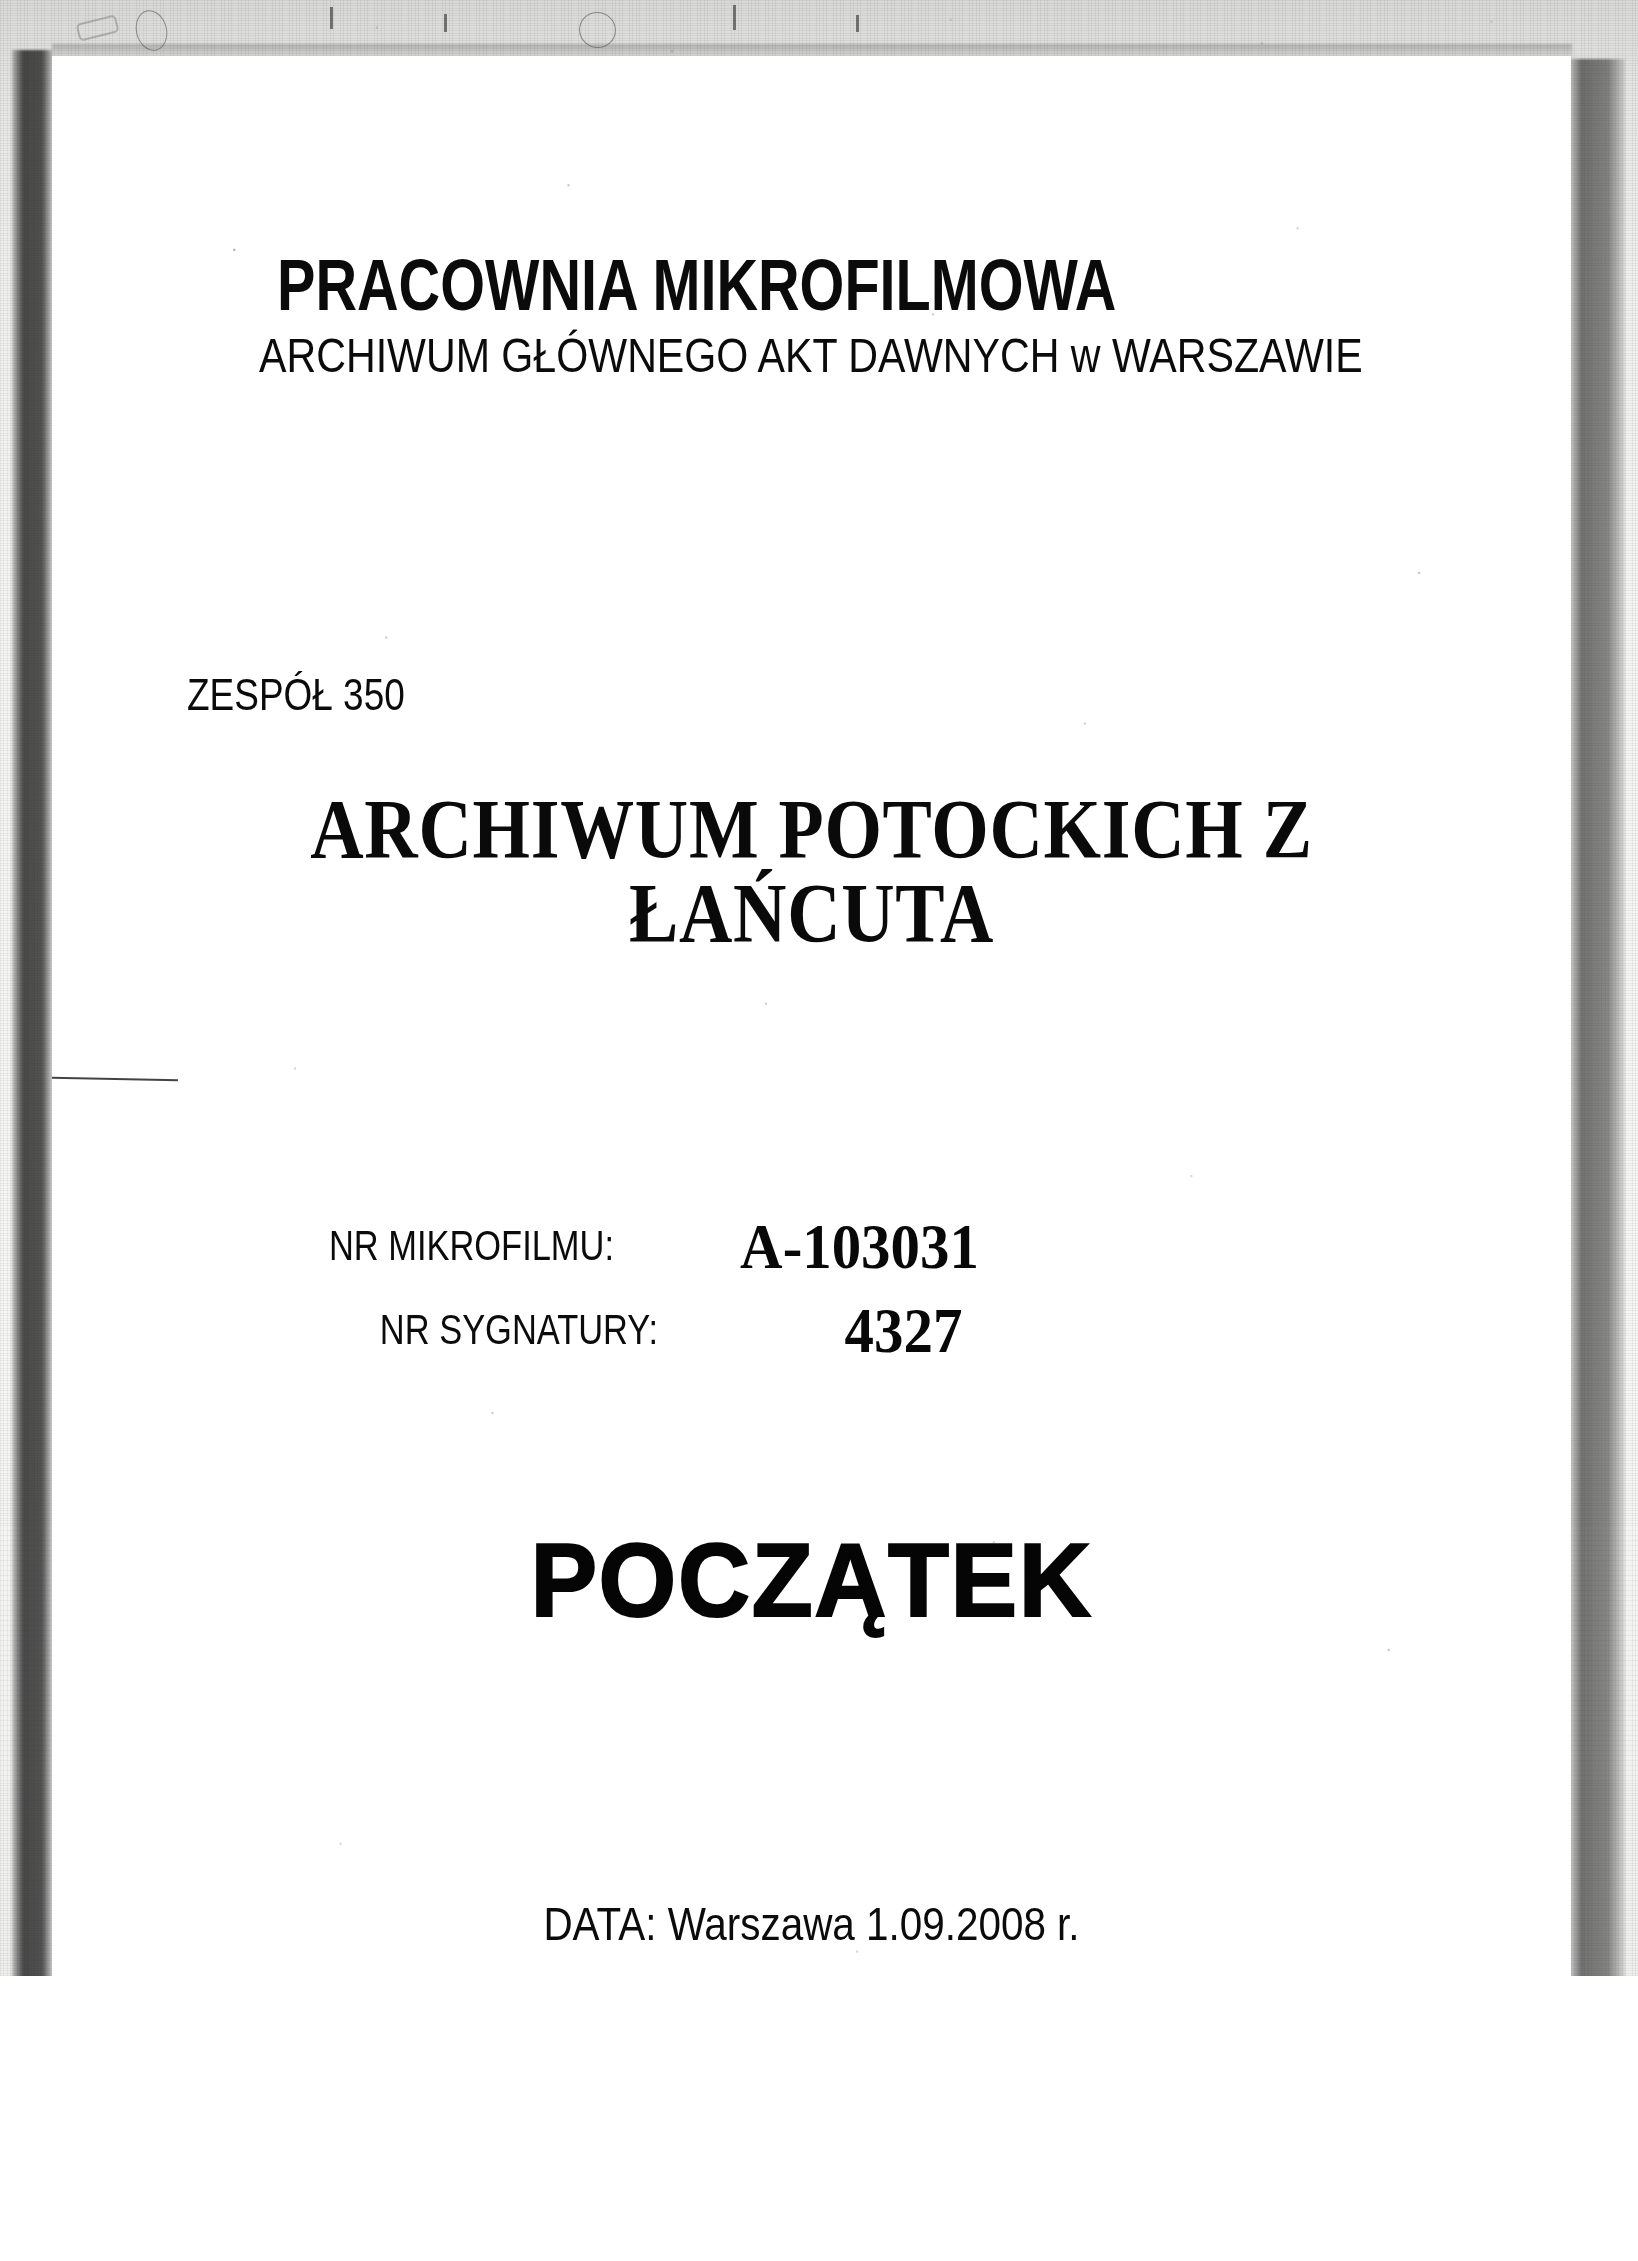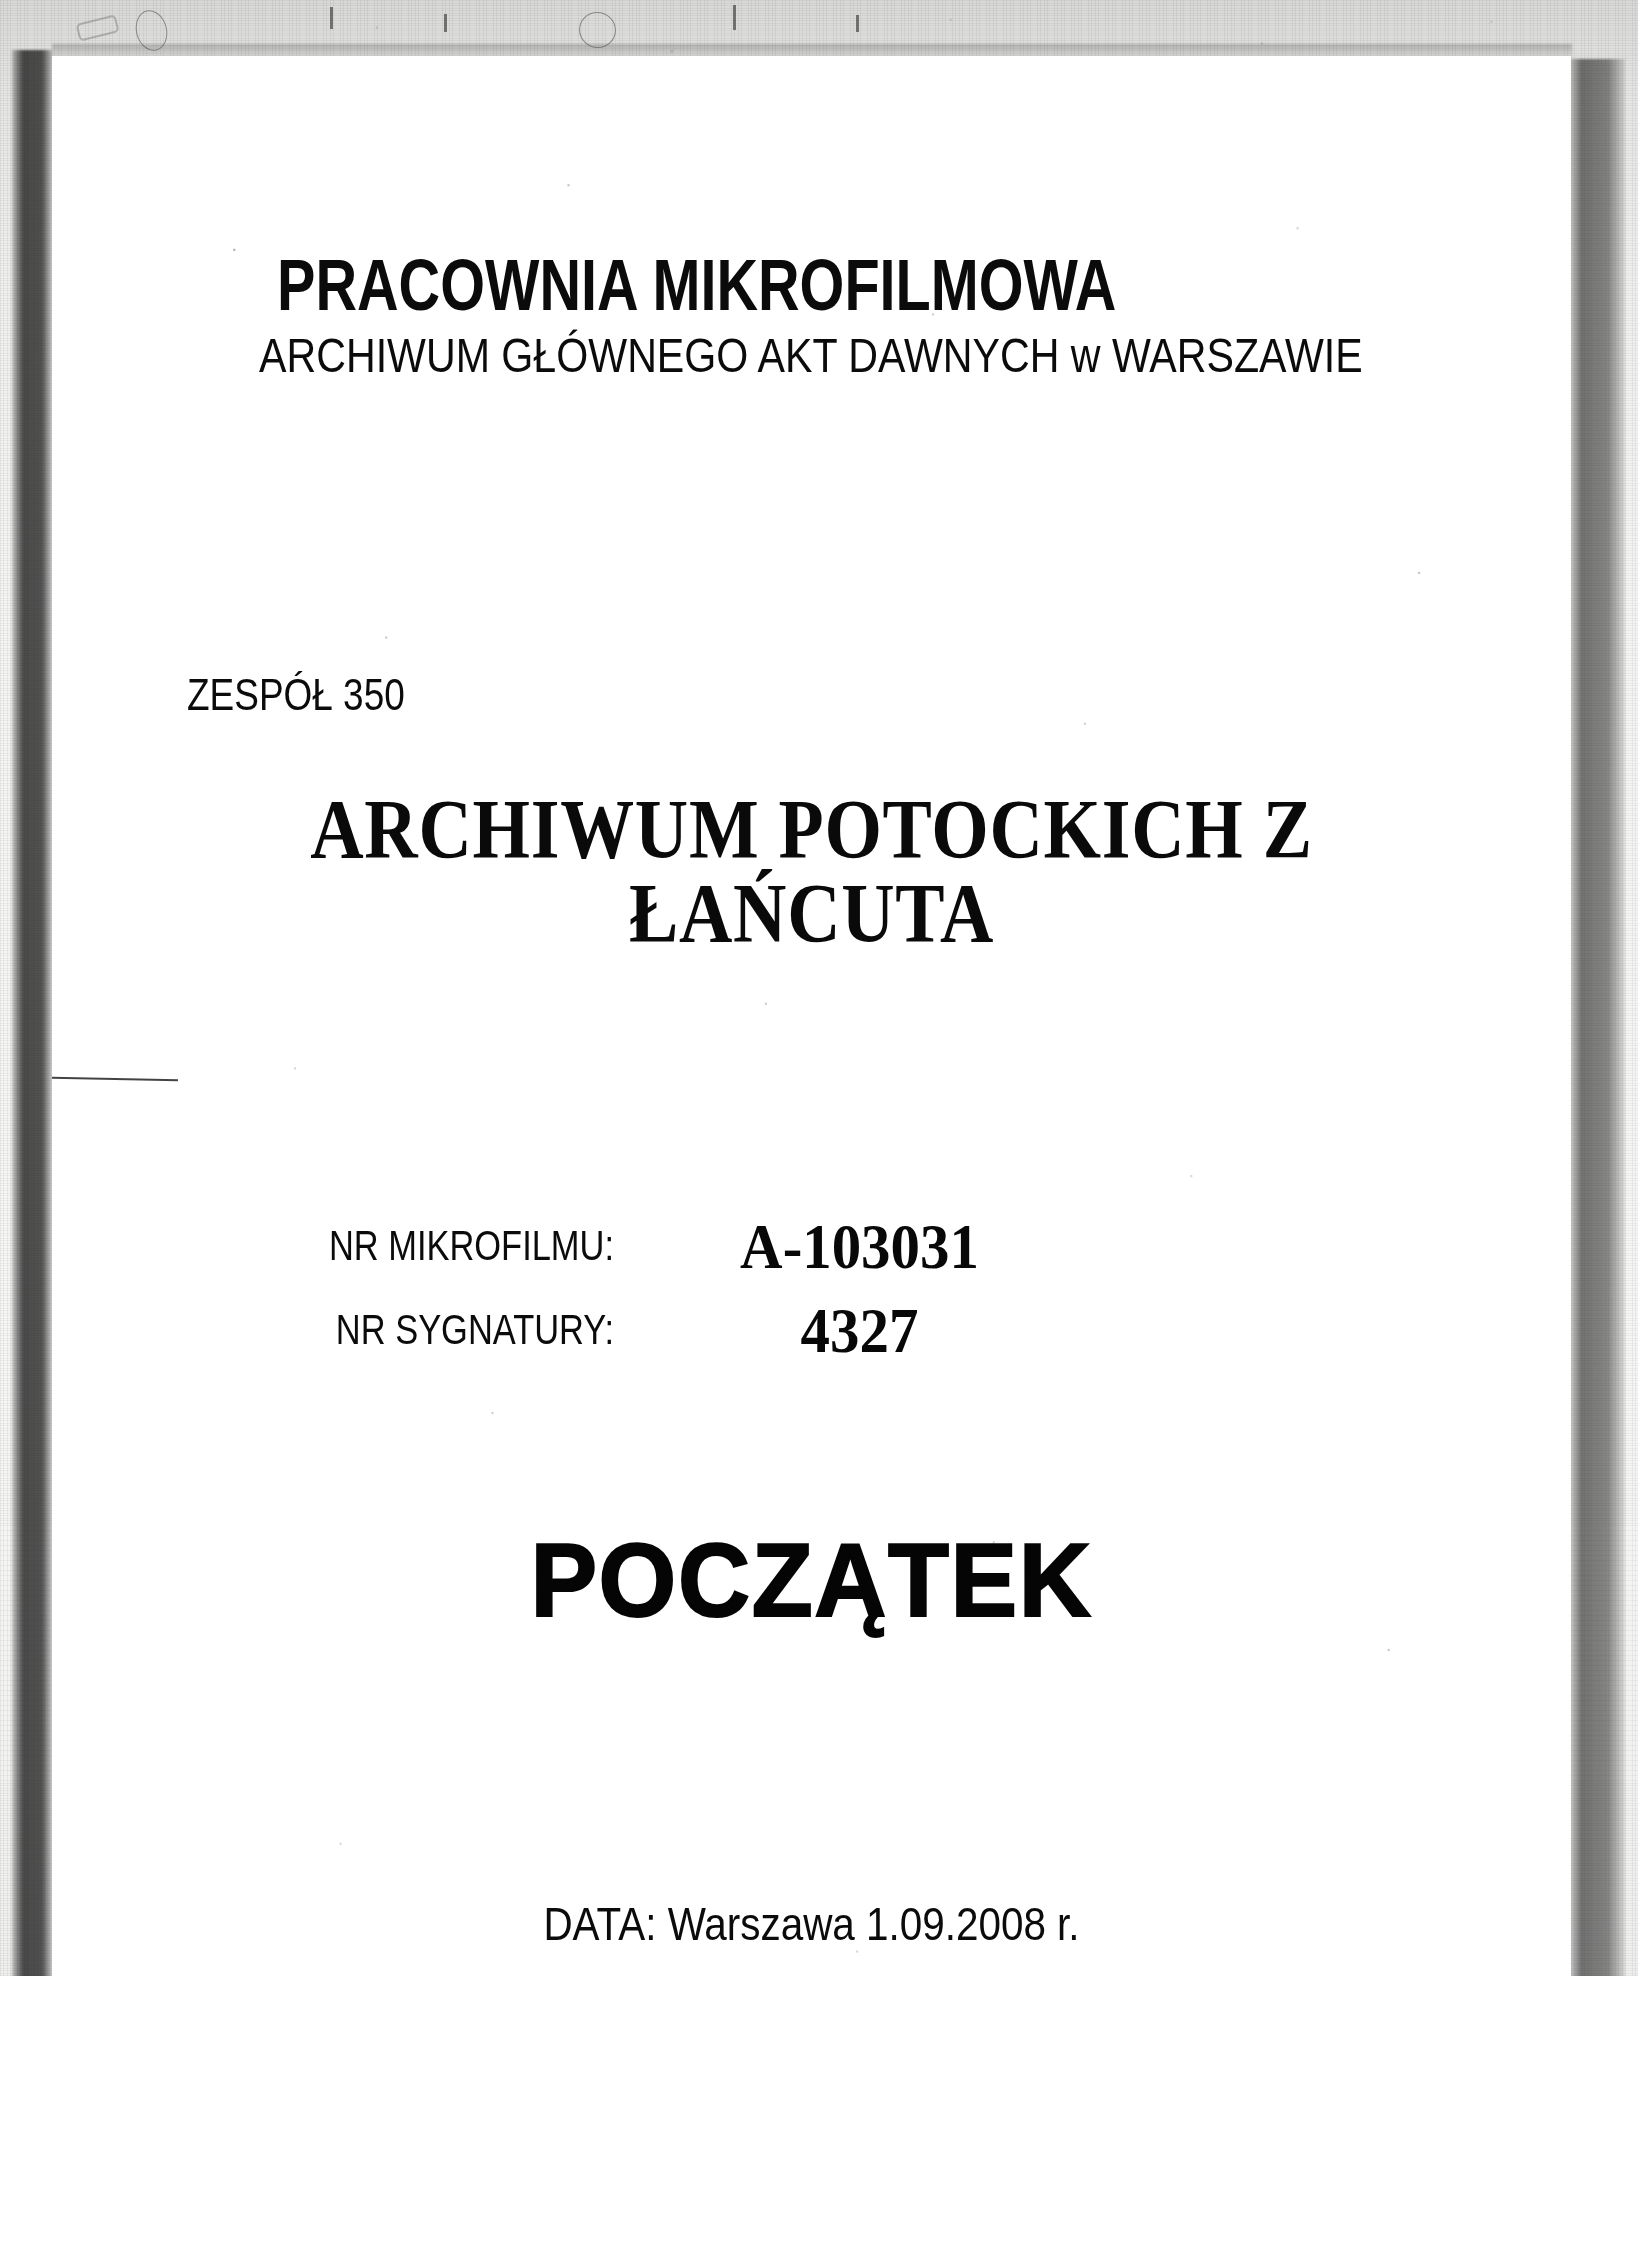--- a/index.html
+++ b/index.html
@@ -154,21 +154,21 @@
   #title-line-2 {
     left: 0; top: 809px; width: 1519px;
     font-size: 84px;
     transform: scaleX(.88);
     transform-origin: center top;
   }
 
   
   .meta-row { position: absolute; left: 0; width: 1519px; height: 66px; }
   #meta-row-film { top: 1159px; }
-  #meta-row-sig  { top: 1243px; }
+  #meta-row-sig  { top: 1243px; margin-left: 44px; }
 
   .meta-label {
     position: absolute;
     left: 200px;
     top: 6.7px;
     width: 362px;
     text-align: right;
     font-size: 42px;
     font-weight: normal;
     color: #0b0b0b;

